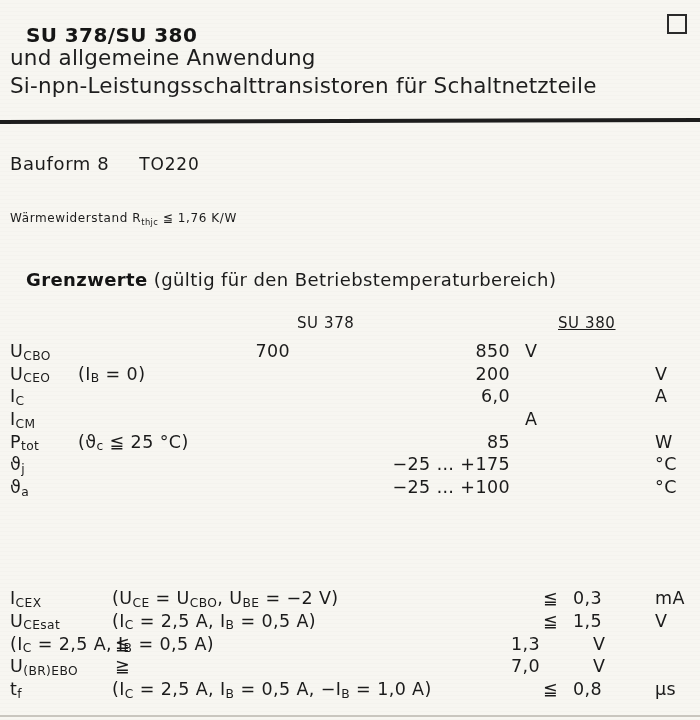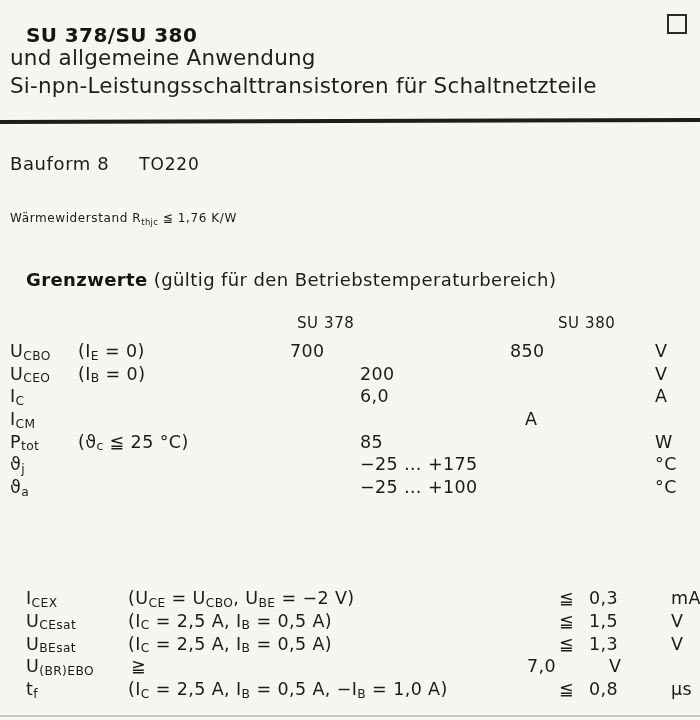--- a/index.html
+++ b/index.html
@@ -85,43 +85,43 @@
   .sec-heading b { font-weight: bold; color: #141414; }
   .sec-grenz { top: 269px; }
   .sec-kenn  { top: 540px; }
   .colhdr {
     position: absolute;
     top: 314px;
     font-size: 15px;
     letter-spacing: 0.6px;
   }
   .hdr378 { left: 297px; }
-  .hdr380 { left: 558px; }
+  .hdr380 { left: 558px; text-decoration: underline; }
   .gtable {
     position: absolute;
     top: 341px;
     left: 0;
     width: 577px;
   }
   .grow {
     display: grid;
     grid-template-columns: 68px 212px 70px 150px 130px 60px;
     padding-left: 10px;
     height: 22.7px;
     font-size: 17.5px;
     letter-spacing: 0.4px;
     align-items: baseline;
     white-space: nowrap;
   }
-  .c-378, .c-mid, .c-380 { }
+  .c-378, .c-mid, .c-380 { text-align: right; }
   .c-unit { padding-left: 15px; }
   .ktable {
     position: absolute;
     top: 588px;
-    left: 16px;
+    left: 0;
     width: 644px;
   }
   .krow {
     display: grid;
     grid-template-columns: 102px 428px 62px 98px;
     padding-left: 10px;
     height: 22.8px;
     font-size: 17.5px;
     letter-spacing: 0.4px;
     align-items: baseline;
@@ -172,21 +172,20 @@
   <div class="sec-heading sec-grenz">
     <b>Grenzwerte</b> <span>(gültig für den Betriebstemperaturbereich)</span>
   </div>
 
   <div class="colhdr hdr378">SU 378</div>
   <div class="colhdr hdr380">SU 380</div>
 
   <div class="gtable">
     <div class="grow">
       <span class="c-sym">U<span class="sb">CBO</span></span>
-      <span class="c-cond">(I<span class="sb">E</span> = 0)</span>
       <span class="c-378">700</span>
       <span class="c-mid"></span>
       <span class="c-380">850</span>
       <span class="c-unit">V</span>
     </div>
     <div class="grow">
       <span class="c-sym">U<span class="sb">CEO</span></span>
       <span class="c-cond">(I<span class="sb">B</span> = 0)</span>
       <span class="c-378"></span>
       <span class="c-mid">200</span>
@@ -248,21 +247,20 @@
     <div class="krow">
       <span class="k-sym">U<span class="sb">CEsat</span></span>
       <span class="k-cond">(I<span class="sb">C</span> = 2,5 A, I<span class="sb">B</span> = 0,5 A)</span>
       <span class="k-val">
           <span>≦</span>
           <span>1,5</span>
         </span>
       <span class="k-unit">V</span>
     </div>
     <div class="krow">
-      <span class="k-sym">U<span class="sb">BEsat</span></span>
       <span class="k-cond">(I<span class="sb">C</span> = 2,5 A, I<span class="sb">B</span> = 0,5 A)</span>
       <span class="k-val">
           <span>≦</span>
           <span>1,3</span>
         </span>
       <span class="k-unit">V</span>
     </div>
     <div class="krow">
       <span class="k-sym">U<span class="sb">(BR)EBO</span></span>
       <span class="k-val">

